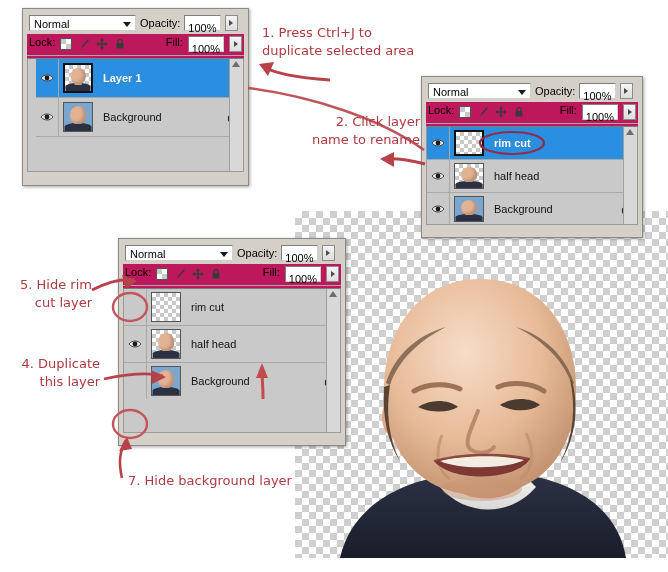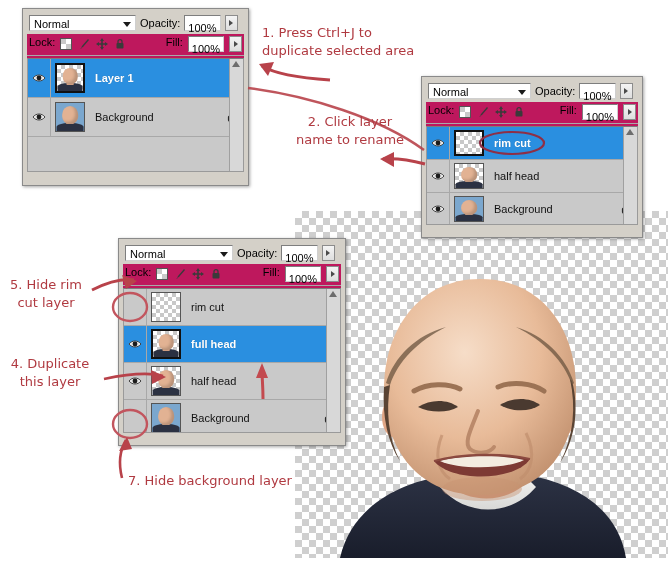--- a/index.html
+++ b/index.html
@@ -148,21 +148,21 @@
   }
 
   
   .anno{
     position:absolute;
     color:#b03a41;
     font-family:"DejaVu Sans","Liberation Sans",sans-serif;
     font-size:13px;line-height:1.35;
     white-space:pre-line;
   }
-  .anno.right{text-align:center;}
+  .anno.right{text-align:right;}
   svg.overlay{position:absolute;left:0;top:0;width:668px;height:572px;pointer-events:none;}
 
   
   .photo-wrap{position:absolute;overflow:hidden;}
   .portrait{position:absolute;left:0;top:0;width:100%;height:100%;}
 </style>
 </head>
 <body>
 
 <div class="canvas-area" style="left:295px;top:211px;width:373px;height:347px;">
@@ -254,21 +254,21 @@
             <rect x="2.5" y="5" width="7" height="5.5" rx="1" fill="#3a3a3a"></rect>
           </svg>
       </span>
       <span class="lbl" style="margin-left:auto;">Fill:</span>
       <div class="numbox">100%</div>
       <div class="spin">
           <span class="tri"></span>
         </div>
     </div>
 
-    <div class="layer-list" style="height:112px;">
+    <div class="layer-list" style="height:112px;padding-left:8px;">
 
       <div class="layer-row selected">
         <div class="eyecell">
           <svg class="ic" viewBox="0 0 14 12" style="width:14px;height:12px;">
               <path d="M1 6 C4 2 10 2 13 6 C10 10 4 10 1 6 Z" fill="#e8e8e8" stroke="#444" stroke-width="1"></path>
               <circle cx="7" cy="6" r="2.4" fill="#1b1b1b"></circle>
             </svg>
         </div>
         <div class="thumb sel-border">
           <div class="head">
@@ -453,37 +453,20 @@
 
     <div class="layer-list" style="height:143px;">
 
       <div class="layer-row" style="height:36px;">
         <div class="eyecell"></div>
         <div class="thumb"></div>
         <div class="layer-name">rim cut</div>
         <div class="lockcell"></div>
       </div>
 
-      <div class="layer-row selected" style="height:36px;">
-        <div class="eyecell">
-          <svg class="ic" viewBox="0 0 14 12" style="width:14px;height:12px;">
-              <path d="M1 6 C4 2 10 2 13 6 C10 10 4 10 1 6 Z" fill="#e8e8e8" stroke="#444" stroke-width="1"></path>
-              <circle cx="7" cy="6" r="2.4" fill="#1b1b1b"></circle>
-            </svg>
-        </div>
-        <div class="thumb sel-border">
-          <div class="head">
-              <div class="shoulders"></div>
-              <div class="neck"></div>
-              <div class="skull"></div>
-            </div>
-        </div>
-        <div class="layer-name on-sel">full head</div>
-        <div class="lockcell"></div>
-      </div>
 
       <div class="layer-row" style="height:36px;">
         <div class="eyecell">
           <svg class="ic" viewBox="0 0 14 12" style="width:14px;height:12px;">
               <path d="M1 6 C4 2 10 2 13 6 C10 10 4 10 1 6 Z" fill="#e8e8e8" stroke="#444" stroke-width="1"></path>
               <circle cx="7" cy="6" r="2.4" fill="#1b1b1b"></circle>
             </svg>
         </div>
         <div class="thumb">
           <div class="head">

